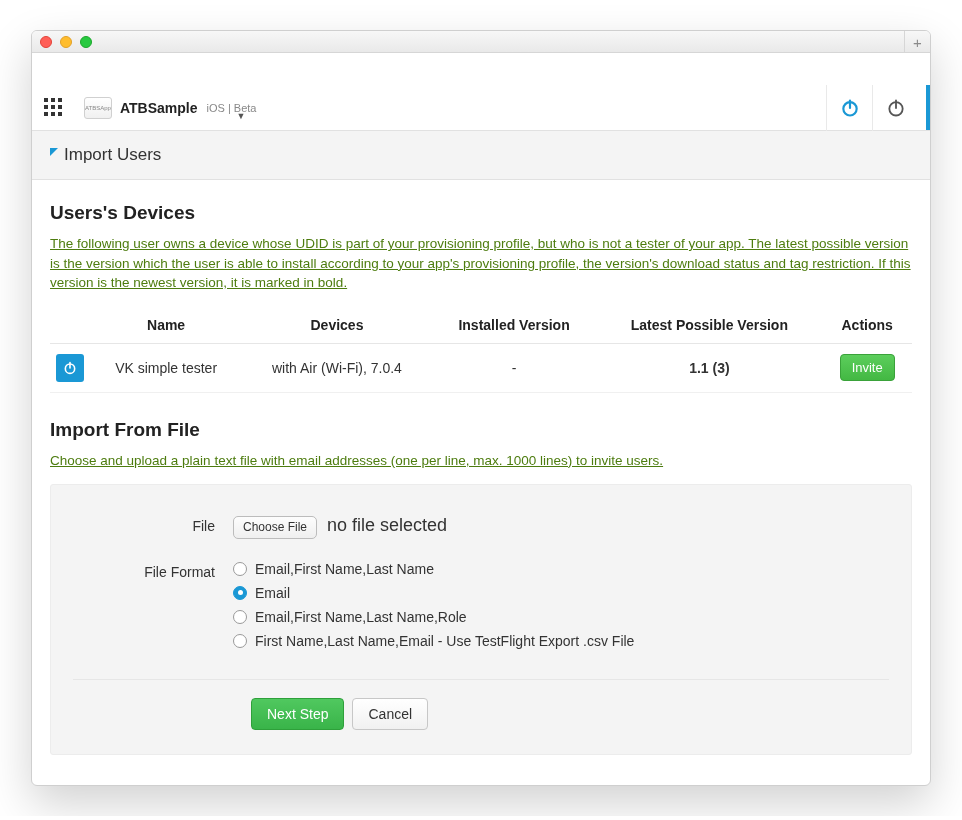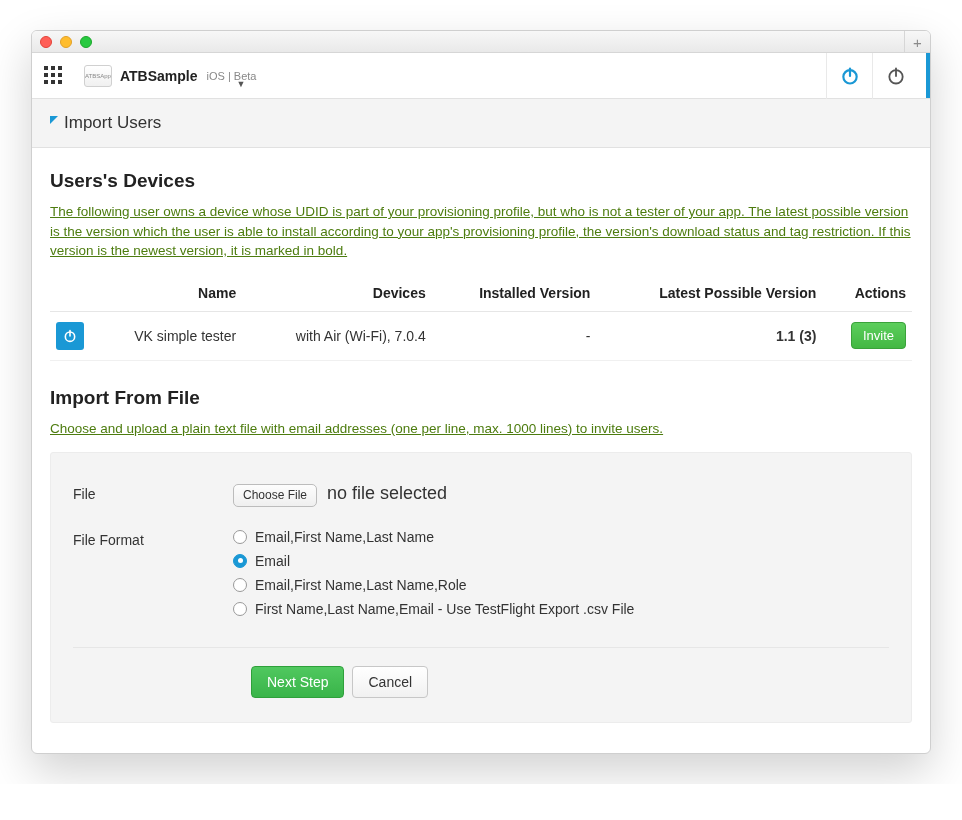--- a/index.html
+++ b/index.html
@@ -39,20 +39,21 @@
     color:#8a8a8a; font-size:15px; font-weight:300;
   }
   .appbar {
     height: 46px;
     background: #fff;
     border-bottom: 1px solid #e1e1e1;
     display:flex; align-items:center;
     padding: 0 12px;
     gap: 14px;
     position: relative;
+    margin-top: 32px;
   }
   .apps-icon {
     width:20px; height:20px;
     display:grid; grid-template-columns:repeat(3,4px); grid-template-rows:repeat(3,4px);
     gap:3px;
   }
   .apps-icon span { background:#333; width:4px; height:4px; }
   .app-sel { display:flex; align-items:center; gap:8px; margin-left:6px; }
   .app-thumb {
     width:28px; height:22px; border:1px solid #d0d0d0; border-radius:3px;
@@ -82,21 +83,21 @@
     margin-top:-6px;
   }
   .bc-title { font-size:17px; color:#333; }
   .content { padding: 22px 18px 30px 18px; color:#333; font-size:14px; }
   h2.section { font-size:19px; font-weight:700; color:#222; margin-bottom:10px; }
   p.desc { font-size:13.5px; color:#4d7c0f; line-height:1.45; margin-bottom:14px;text-decoration:underline; }
   table.dev {
     width:100%; border-collapse:collapse; font-size:14px; margin-bottom:26px;
   }
   table.dev th, table.dev td {
-    text-align:right; padding:10px 6px;
+    text-align:center; padding:10px 6px;
   }
   table.dev thead th {
     font-weight:700; font-size:14px; color:#222; border-bottom:1px solid #e6e6e6;
   }
   table.dev tbody td { border-bottom:1px solid #f0f0f0; }
   .avatar {
     width:28px; height:28px; background:#1a98d5; border-radius:3px;
     display:flex; align-items:center; justify-content:center;
   }
   .bold { font-weight:700; }
@@ -113,21 +114,21 @@
     background: linear-gradient(#fdfdfd,#efefef);
     color:#333; border:1px solid #bcbcbc;
     border-radius:5px;
     padding:3px 9px; font-size:12px;
   }
   .form-panel {
     background:#f4f4f4; border:1px solid #ececec; border-radius:3px;
     padding: 30px 22px 24px 22px;
   }
   .form-row { display:flex; align-items:flex-start; margin-bottom:22px; }
-  .form-label { width:160px; text-align:left; padding-right:18px; font-size:14px; color:#333; padding-top:3px;}
+  .form-label { width:160px; text-align:right; padding-right:18px; font-size:14px; color:#333; padding-top:3px;}
   .form-field { flex:1; font-size:14px; color:#333; }
   .radio-row { display:flex; align-items:center; gap:8px; margin-bottom:8px; }
   .radio {
     width:14px; height:14px; border-radius:50%; border:1px solid #999; background:#fff;
     display:flex; align-items:center; justify-content:center;
   }
   .radio.checked { border-color:#1a98d5; background:#1a98d5; }
   .radio.checked::after { content:""; width:5px; height:5px; border-radius:50%; background:#fff; }
   .file-hint { font-size:18px; color:#333; margin-left:6px; }
   .form-divider { border-top:1px solid #e6e6e6; margin:18px 0 18px 0; }

